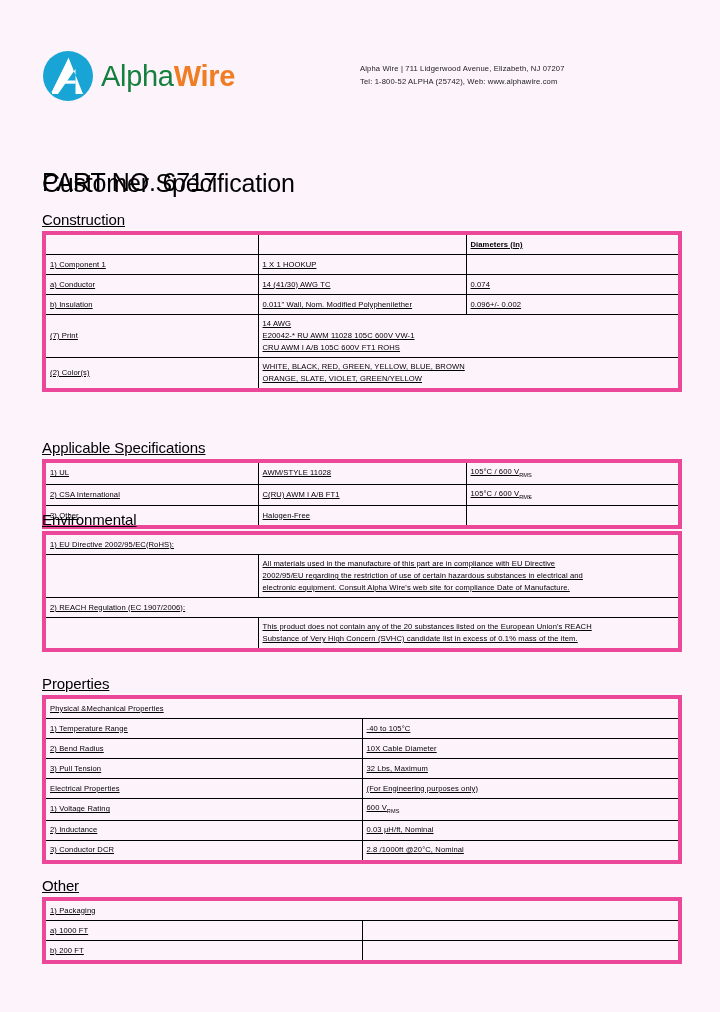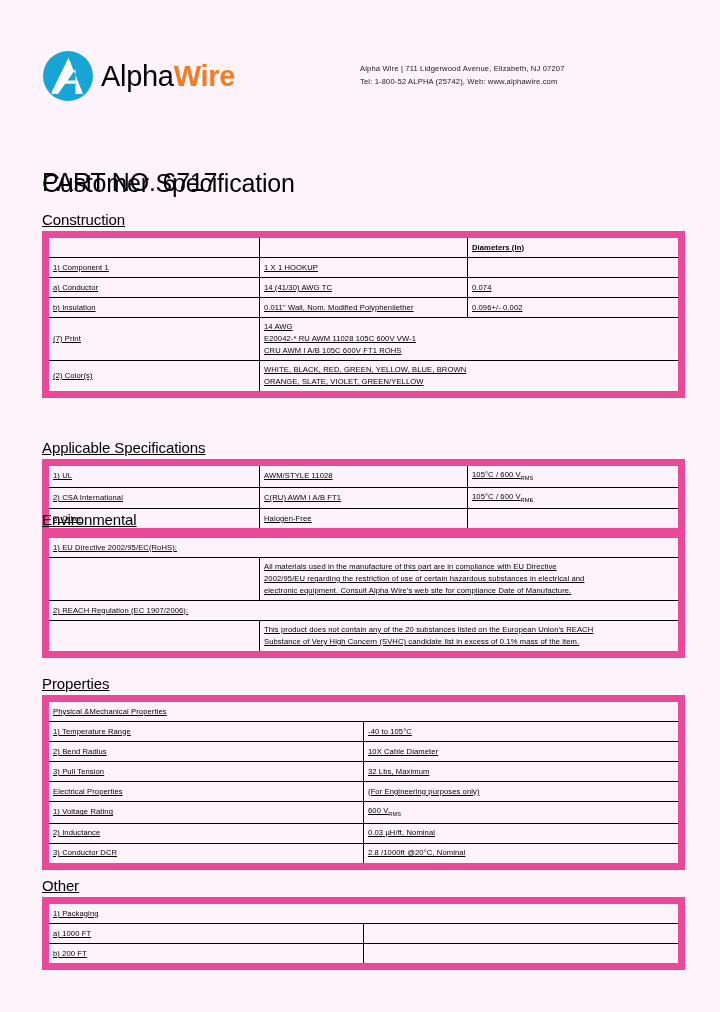--- a/index.html
+++ b/index.html
@@ -46,21 +46,21 @@
     flex: none;
   }
   .logo-text {
     margin-left: 7px;
     font-size: 29px;
     font-weight: normal;
     letter-spacing: -0.3px;
     line-height: 1;
     white-space: nowrap;
   }
-  .logo-alpha { color: #000000; }
+  .logo-alpha { color: #15803d; }
   .logo-wire { color: #f07c24; font-weight: bold; }
 
   .contact {
     position: absolute;
     left: 318px;
     top: 14px;
     width: 320px;
     font-size: 7.6px;
     line-height: 13px;
     color: #1a1a1a;
@@ -100,21 +100,21 @@
     position: absolute;
     left: 42px;
     width: 636px;
     text-decoration: underline;
   }
 
   table.spec {
     border-collapse: collapse;
     width: 636px;
     table-layout: fixed;
-    border: 7px solid #ec4899;
+    border: 4px solid #ec4899;
   }
   table.spec td {
     border: 1px solid #000;
     font-size: 7.6px;
     padding: 3px 4px 3px 4px;
     vertical-align: middle;
     line-height: 12px;
     letter-spacing: 0.1px;
     height: 13px;
   }

